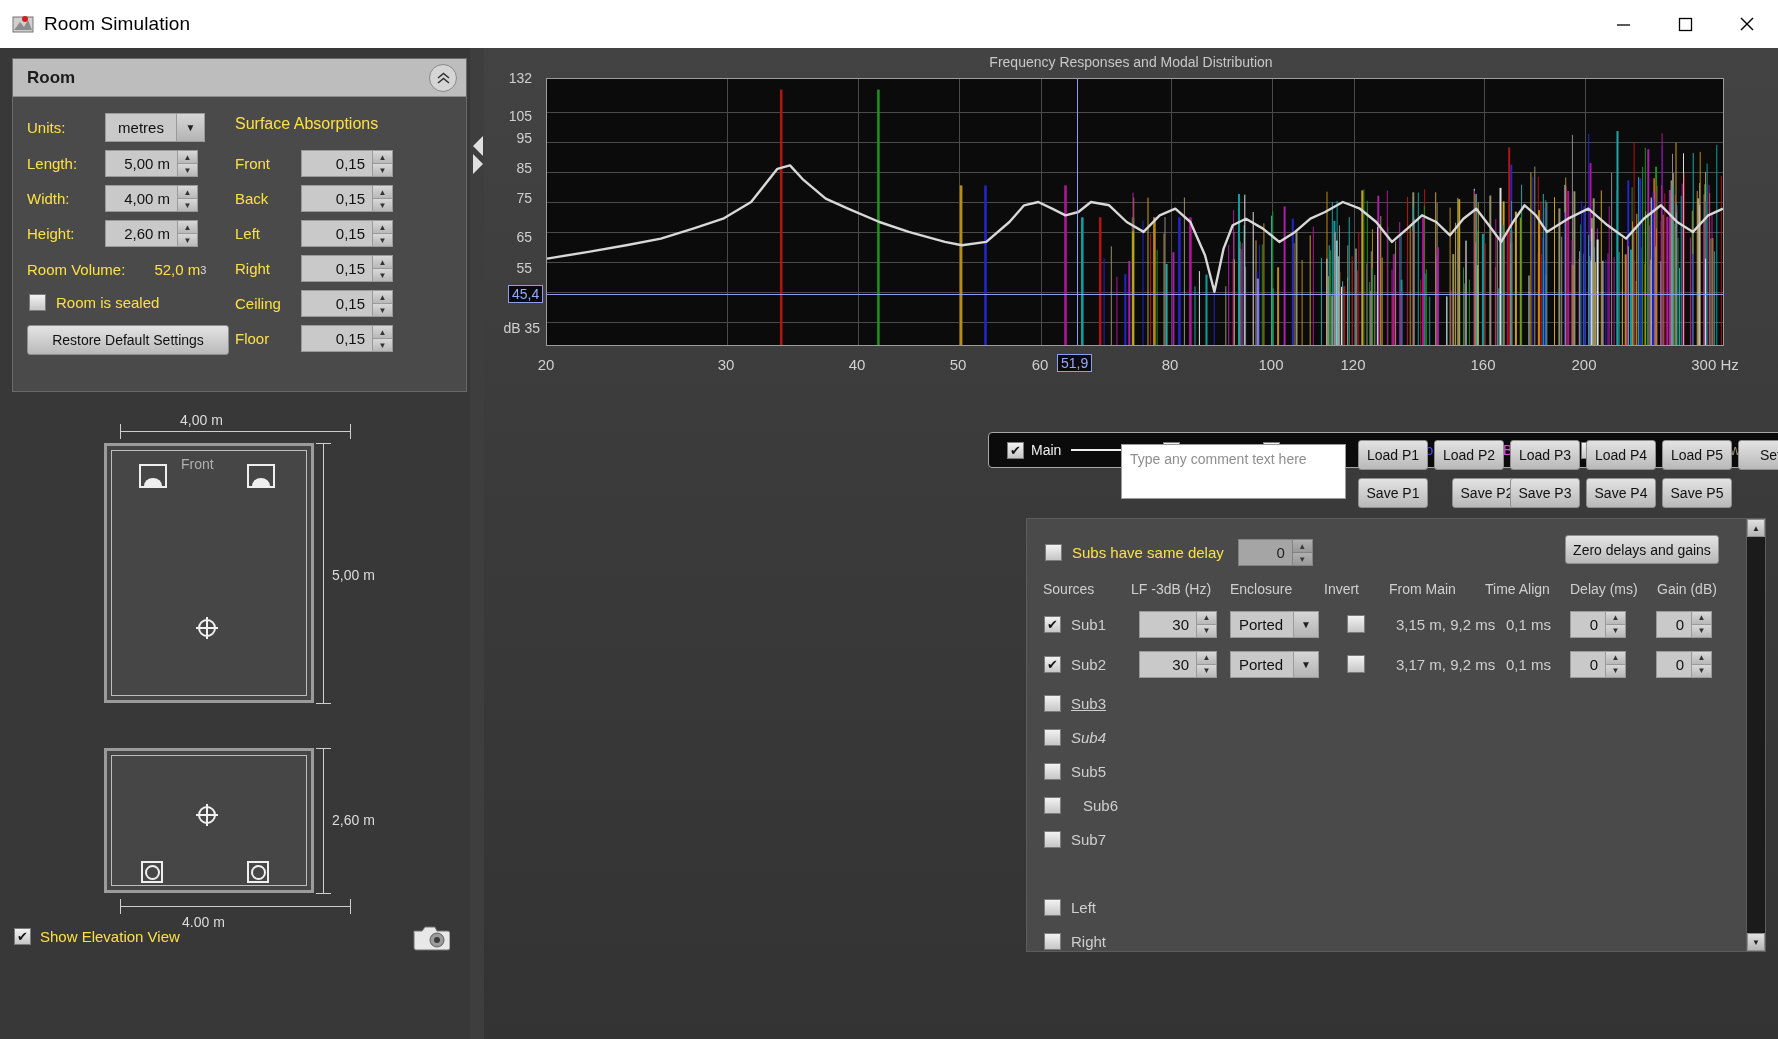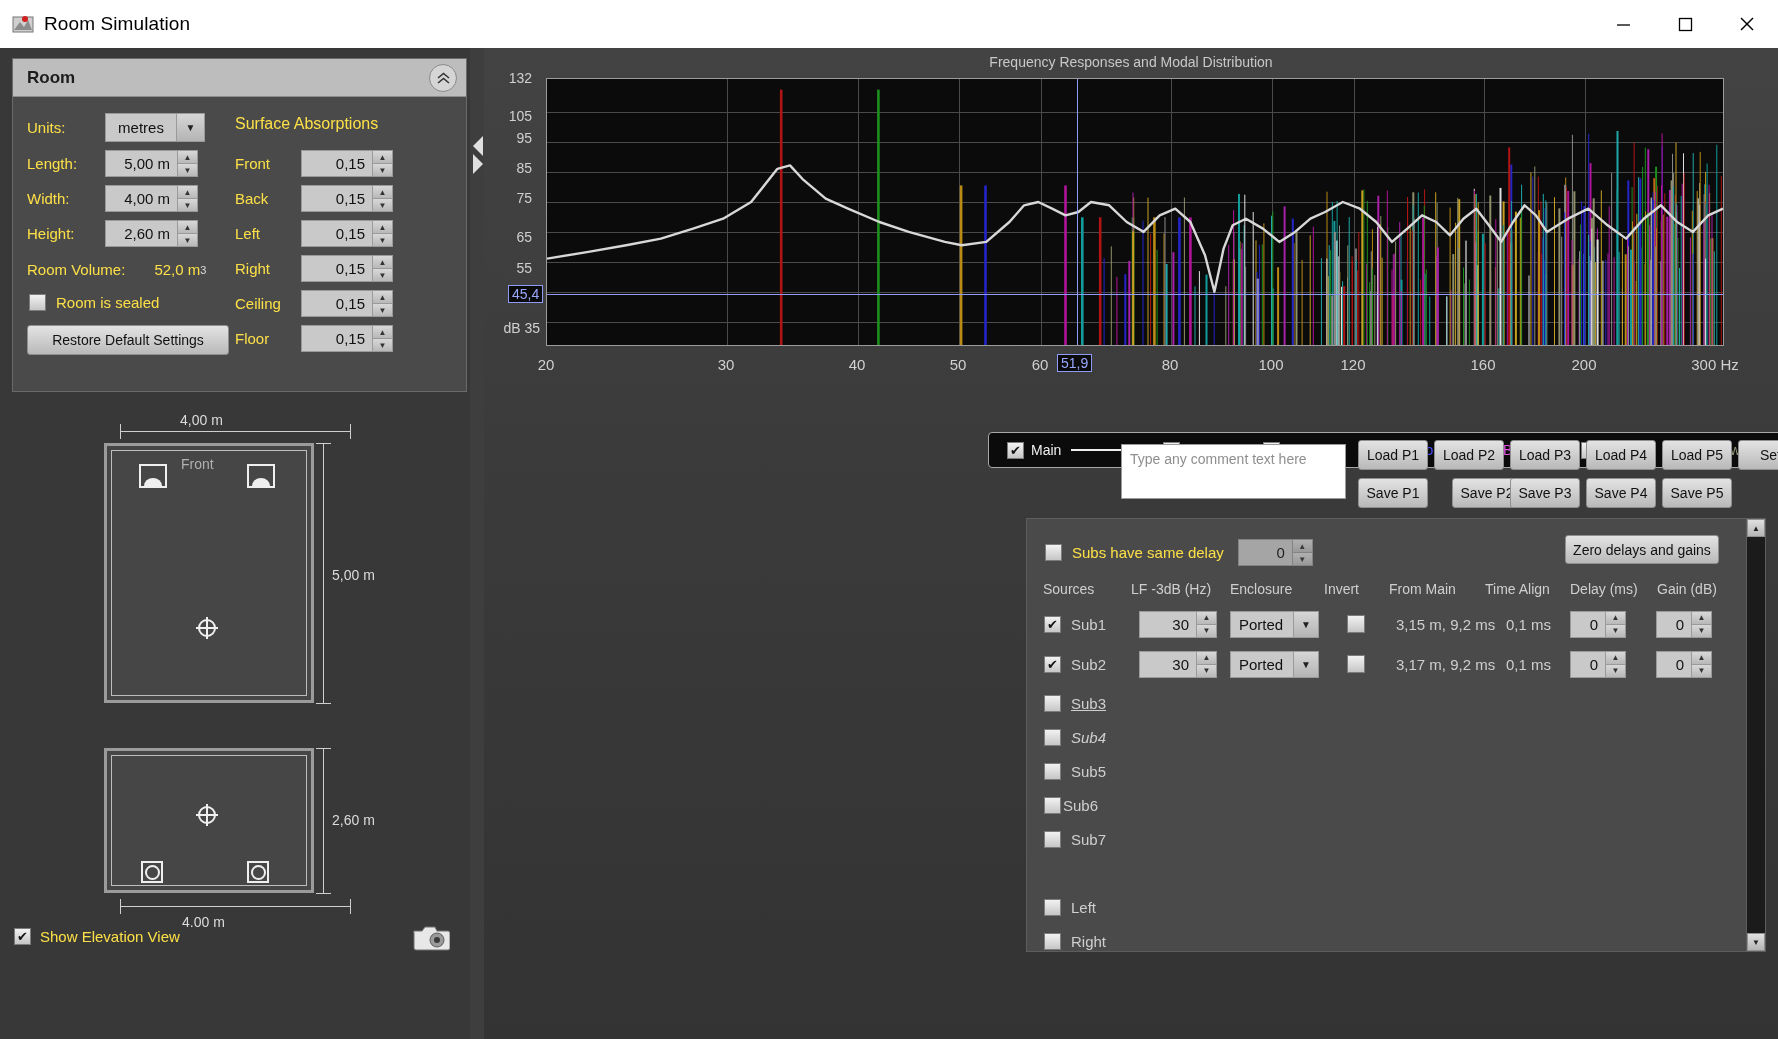--- a/index.html
+++ b/index.html
@@ -981,21 +981,21 @@
       <div class="srcrow" style="top:201px;font-style:italic;">
         <span class="chk" style="margin-left:17px;"></span>
         <span class="rowlabel" style="margin-left:10px;">Sub4</span>
       </div>
       <div class="srcrow" style="top:235px;">
         <span class="chk" style="margin-left:17px;"></span>
         <span class="rowlabel" style="margin-left:10px;">Sub5</span>
       </div>
       <div class="srcrow" style="top:269px;">
         <span class="chk" style="margin-left:17px;"></span>
-        <span class="rowlabel" style="margin-left:2px;text-align:right;">Sub6</span>
+        <span class="rowlabel" style="margin-left:22px;text-align:right;">Sub6</span>
       </div>
       <div class="srcrow" style="top:303px;">
         <span class="chk" style="margin-left:17px;"></span>
         <span class="rowlabel" style="margin-left:10px;">Sub7</span>
       </div>
       <div class="srcrow" style="top:371px;">
         <span class="chk" style="margin-left:17px;"></span>
         <span class="rowlabel" style="margin-left:10px;">Left</span>
       </div>
       <div class="srcrow" style="top:405px;">

